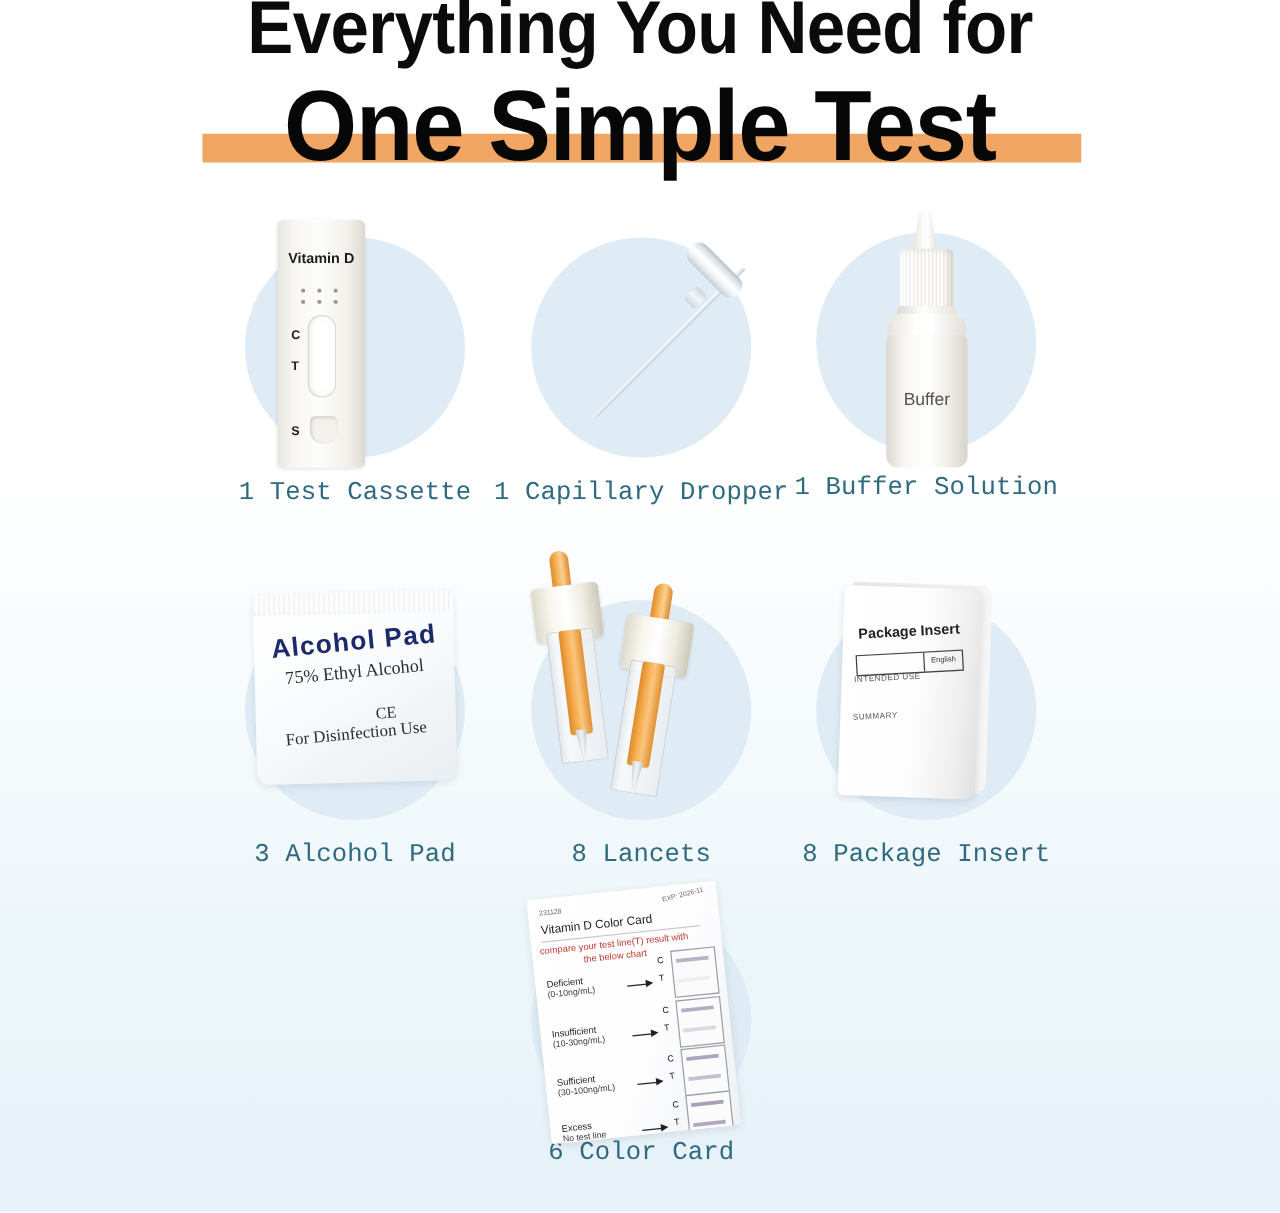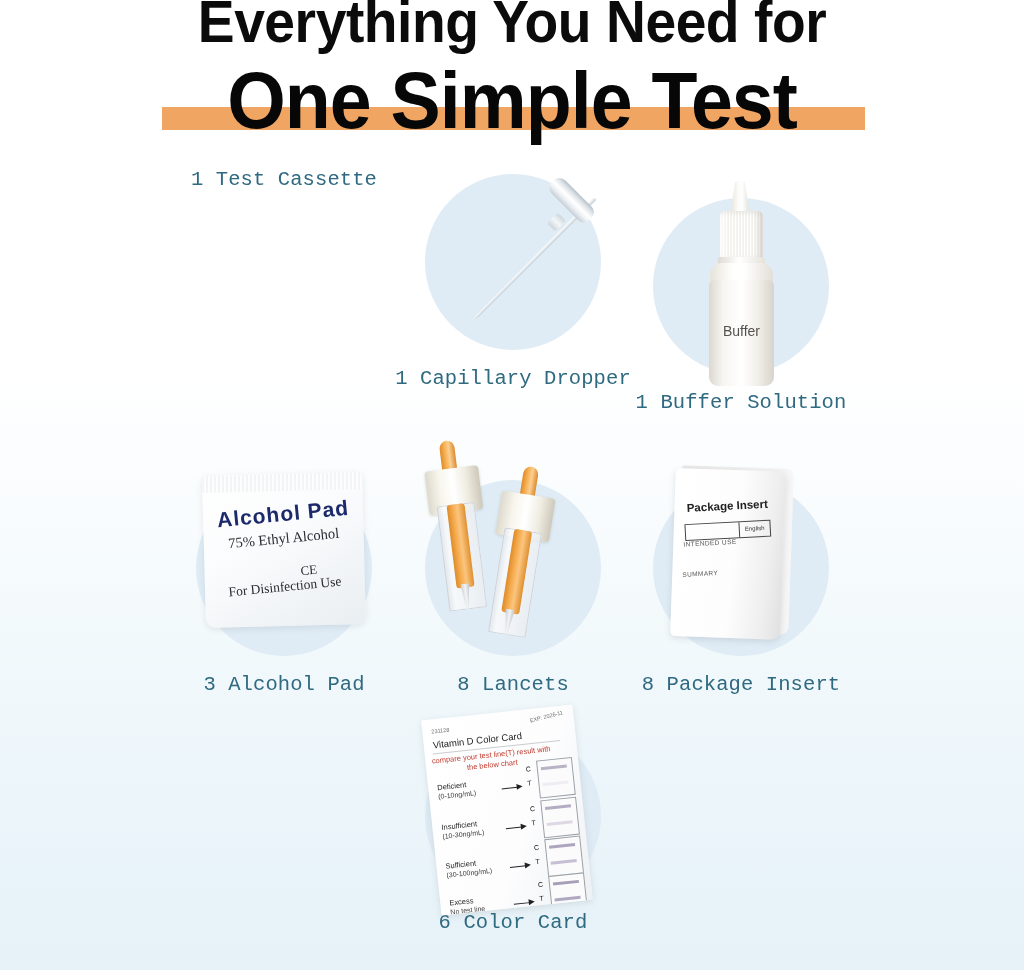--- a/index.html
+++ b/index.html
@@ -502,36 +502,55 @@
 
   <div class="headline">
     <span class="hl-line1">Everything You Need for</span>
     <span class="hl-line2-wrap">
       <span class="hl-bar"></span>
       <span class="hl-line2">One Simple Test</span>
     </span>
   </div>
 
   <div class="item" style="left:164px; top:168px;">
+    <div class="stage">
+      <div class="circle" style="left:32px; top:22px; width:176px; height:176px;"></div>
+      <div class="cassette">
+        <div class="cas-title">Vitamin D</div>
+        <div class="cas-dots">
+          <i style="left:0;top:0;"></i>
+            <i style="left:13px;top:0;"></i>
+            <i style="left:26px;top:0;"></i>
+          <i style="left:0;top:9px;"></i>
+            <i style="left:13px;top:9px;"></i>
+            <i style="left:26px;top:9px;"></i>
+        </div>
+        <div class="cas-window"></div>
+        <div class="cas-c">C</div>
+        <div class="cas-t">T</div>
+        <div class="cas-s">S</div>
+        <div class="cas-well"></div>
+      </div>
+    </div>
     <div class="caption">1 Test Cassette</div>
   </div>
 
-  <div class="item" style="left:393px; top:152px;">
+  <div class="item" style="left:393px; top:168px;">
     <div class="stage">
       <div class="circle" style="left:32px; top:22px; width:176px; height:176px;"></div>
       <div class="dropper">
         <div class="drop-stem"></div>
         <div class="drop-neck"></div>
         <div class="drop-bulb"></div>
       </div>
     </div>
     <div class="caption">1 Capillary Dropper</div>
   </div>
 
-  <div class="item" style="left:621px; top:176px;">
+  <div class="item" style="left:621px; top:164px;">
     <div class="stage">
       <div class="circle" style="left:32px; top:22px; width:176px; height:176px;"></div>
       <div class="bottle">
         <div class="btl-tip"></div>
         <div class="btl-cap"></div>
         <div class="btl-collar"></div>
         <div class="btl-shoulder"></div>
         <div class="btl-body">
           <div class="btl-label">Buffer</div>
         </div>

